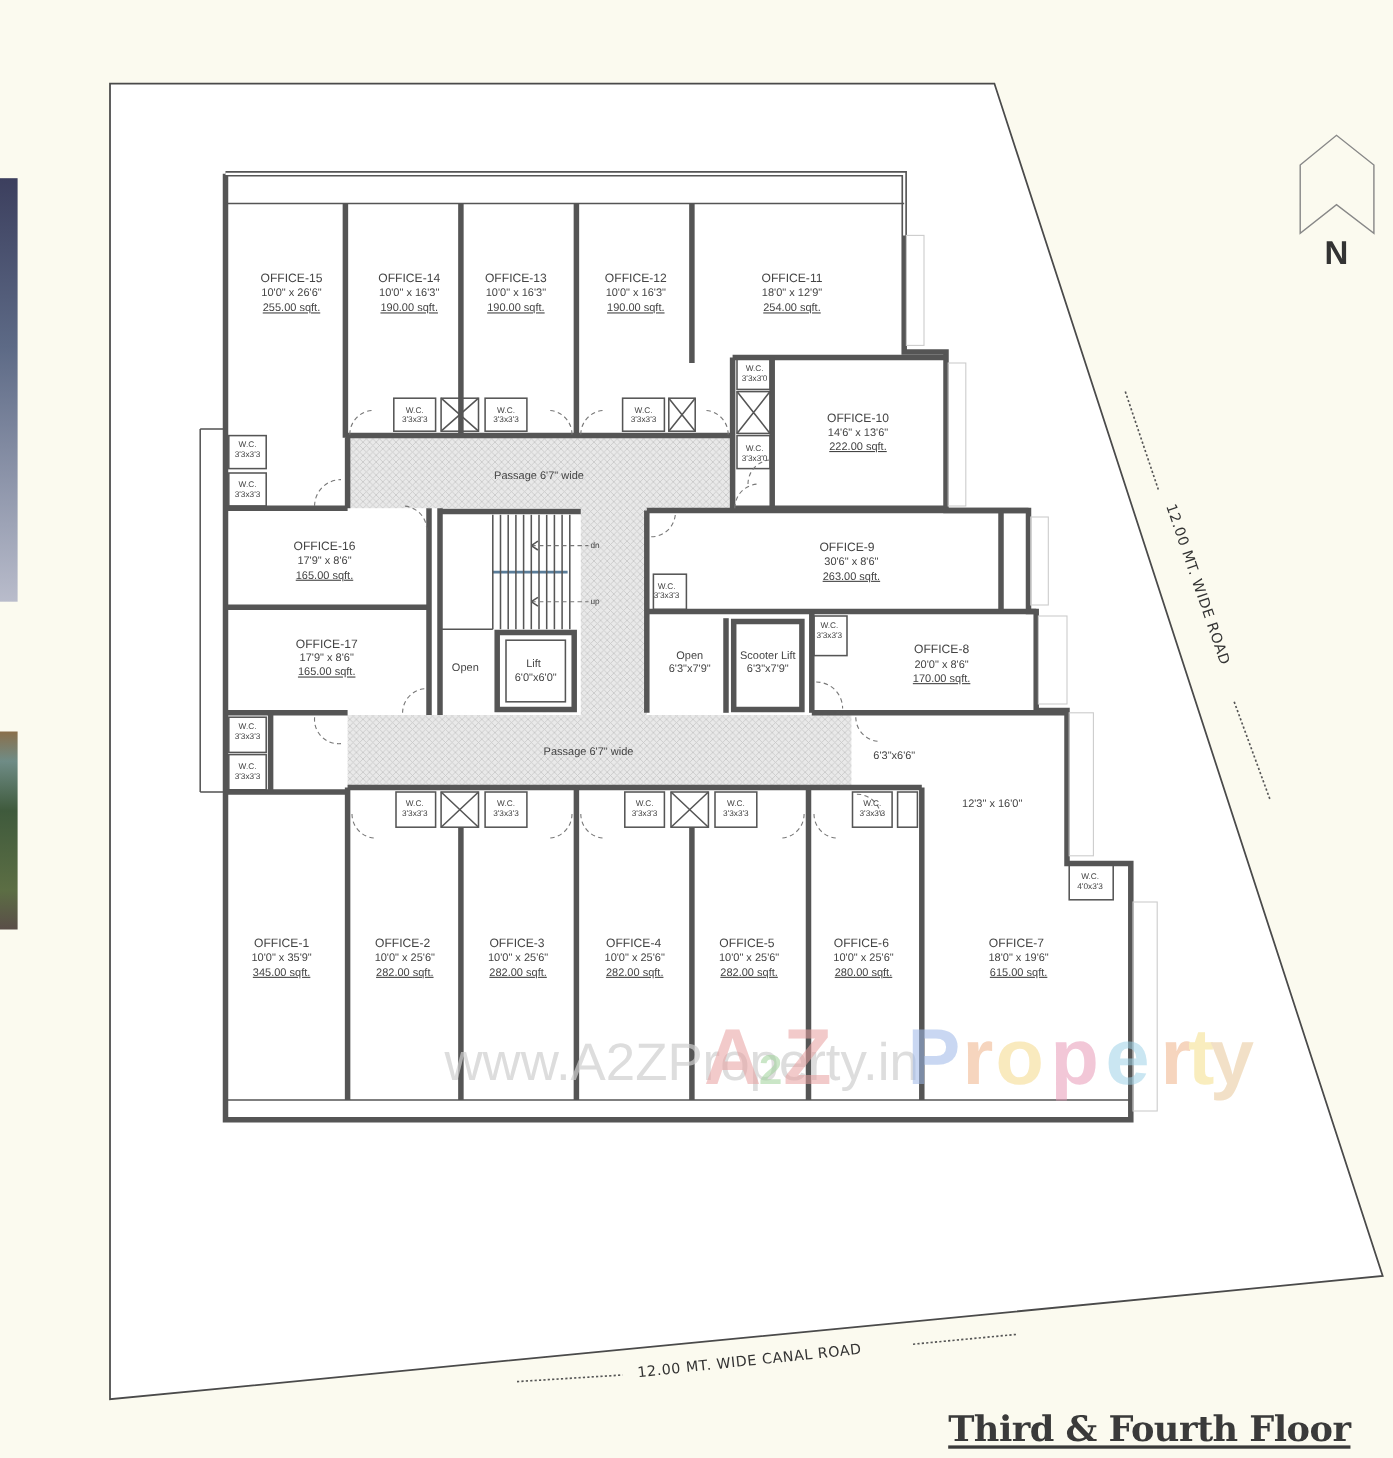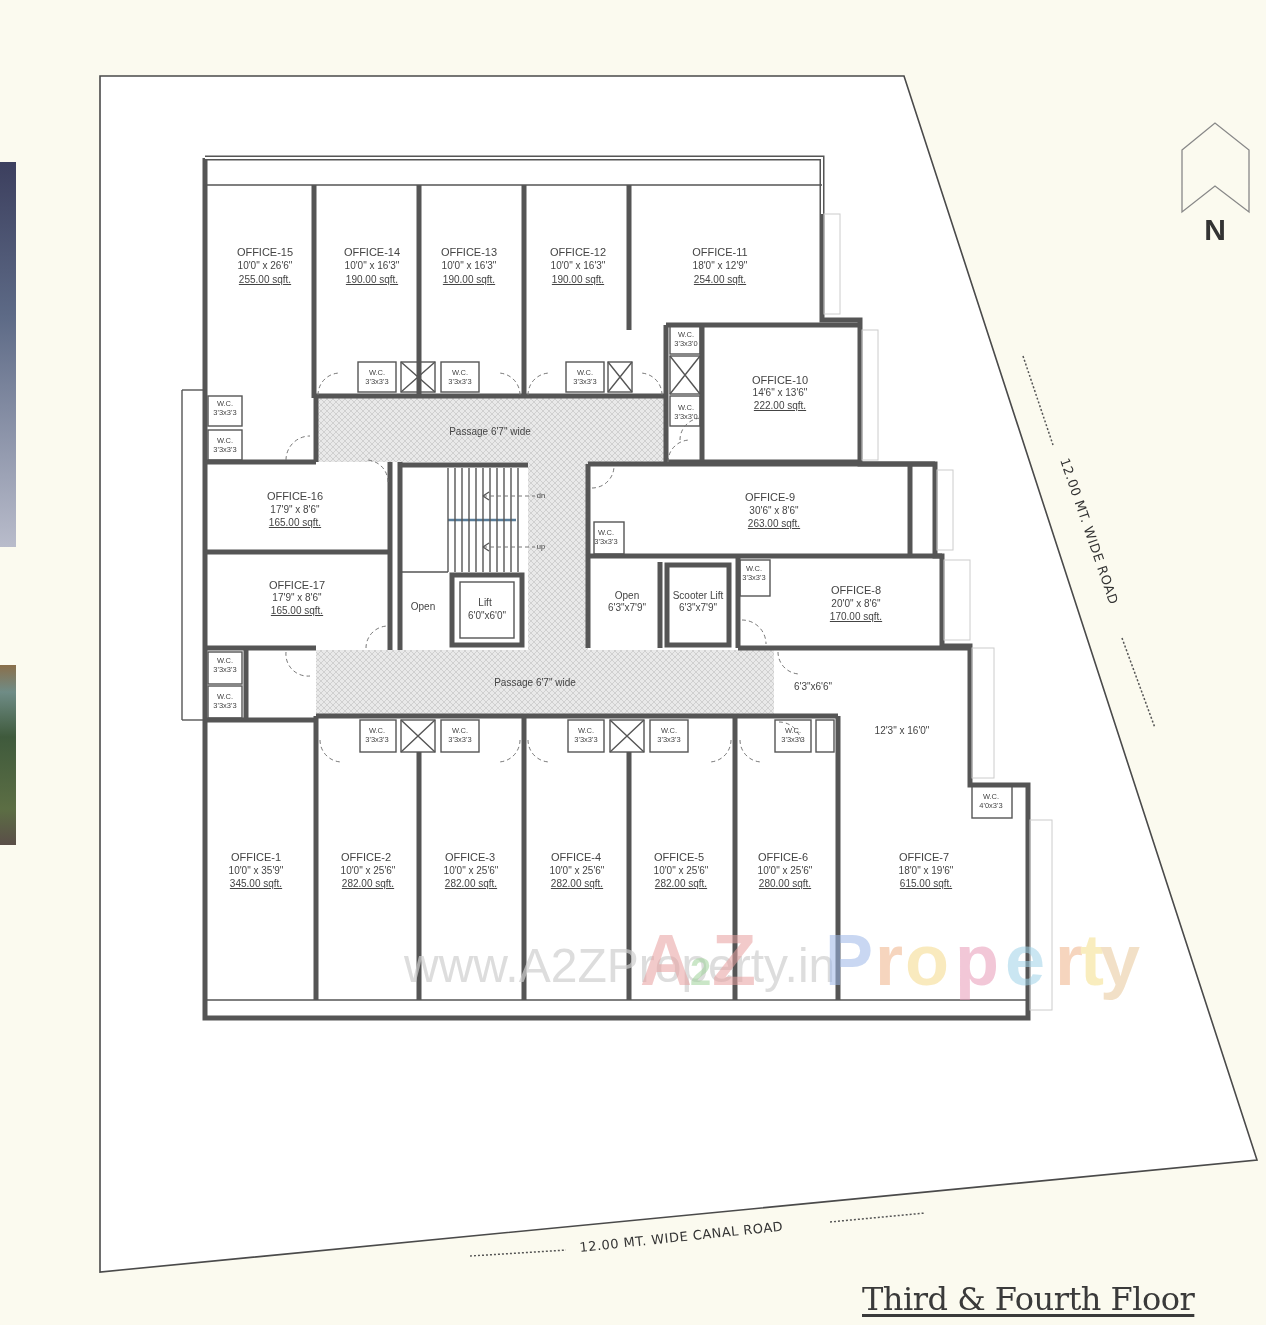--- a/index.html
+++ b/index.html
@@ -13,21 +13,21 @@
   .thin { fill: none; stroke: #555; stroke-width: 1.4; }
   .door { fill: none; stroke: #777; stroke-width: 1; stroke-dasharray: 4 3; }
   .hatch { fill: url(#hatch); }
   .lbl { font-family: "Liberation Sans", sans-serif; fill: #444; text-anchor: middle; }
   .lbl-name { font-size: 11px; }
   .lbl-dim { font-size: 10px; }
   .lbl-area { font-size: 10px; text-decoration: underline; }
   .lbl-wc { font-size: 7.5px; }
   .road-text { font-family: "DejaVu Sans", sans-serif; font-size: 13px; fill: #333; letter-spacing: 0.5px; }
   .watermark-gray { font-family: "Liberation Sans", sans-serif; font-size: 48px; fill: #cfcfcf; opacity: 0.7; }
-  .title { position: absolute; left: 862px; top: 1280px; font-family: "DejaVu Serif", serif; font-weight: normal; font-size: 32px; color: #3a3a3a; text-decoration: underline; text-underline-offset: 4px; letter-spacing: -0.5px; }
+  .title { position: absolute; left: 862px; top: 1280px; font-family: "DejaVu Serif", serif; font-weight: bold; font-size: 32px; color: #3a3a3a; text-decoration: underline; text-underline-offset: 4px; letter-spacing: -0.5px; }
   .compass-n { font-family: "Liberation Sans", sans-serif; font-weight: bold; font-size: 30px; fill: #333; }
 </style>
 </head>
 <body>
 
 <div class="photo-strip top"></div>
 <div class="photo-strip bottom"></div>
 
 <svg id="plan" width="1266" height="1325" viewBox="0 0 1266 1325">
   <defs>

